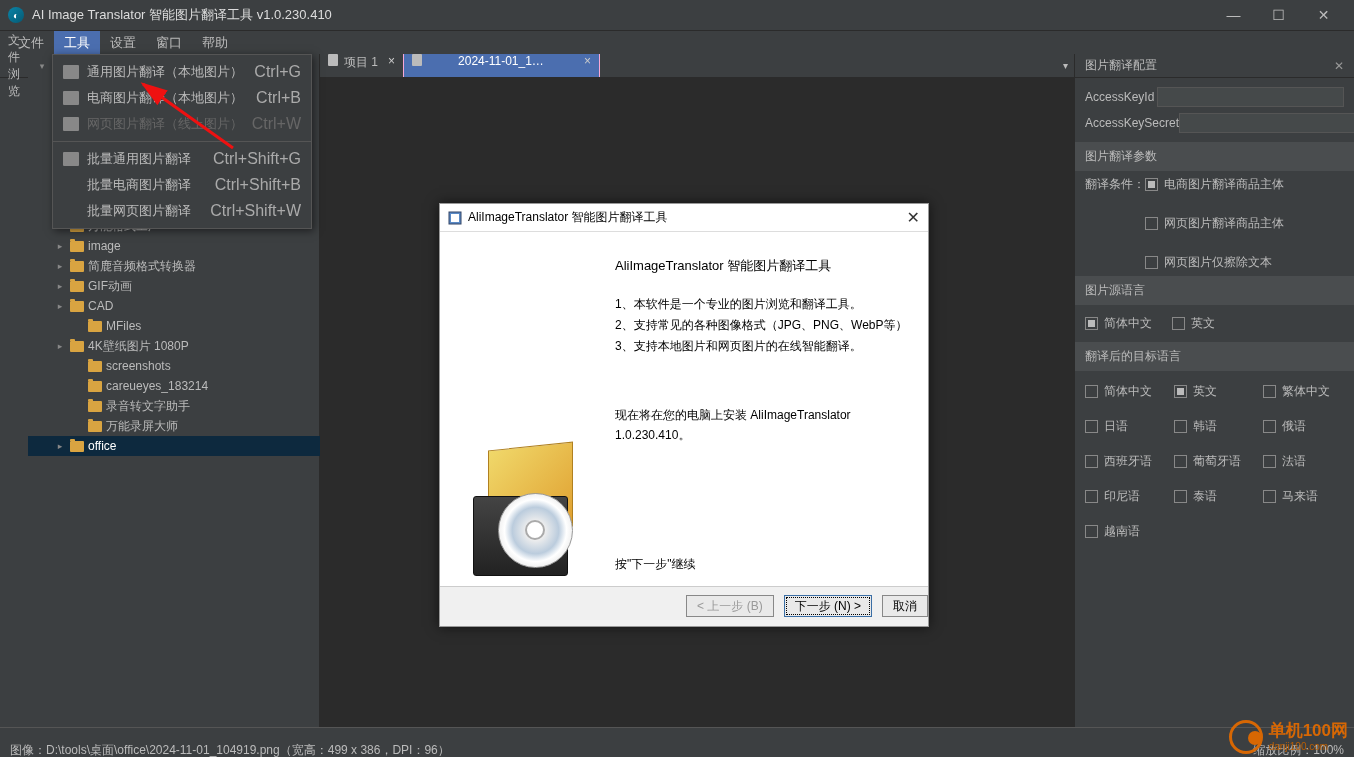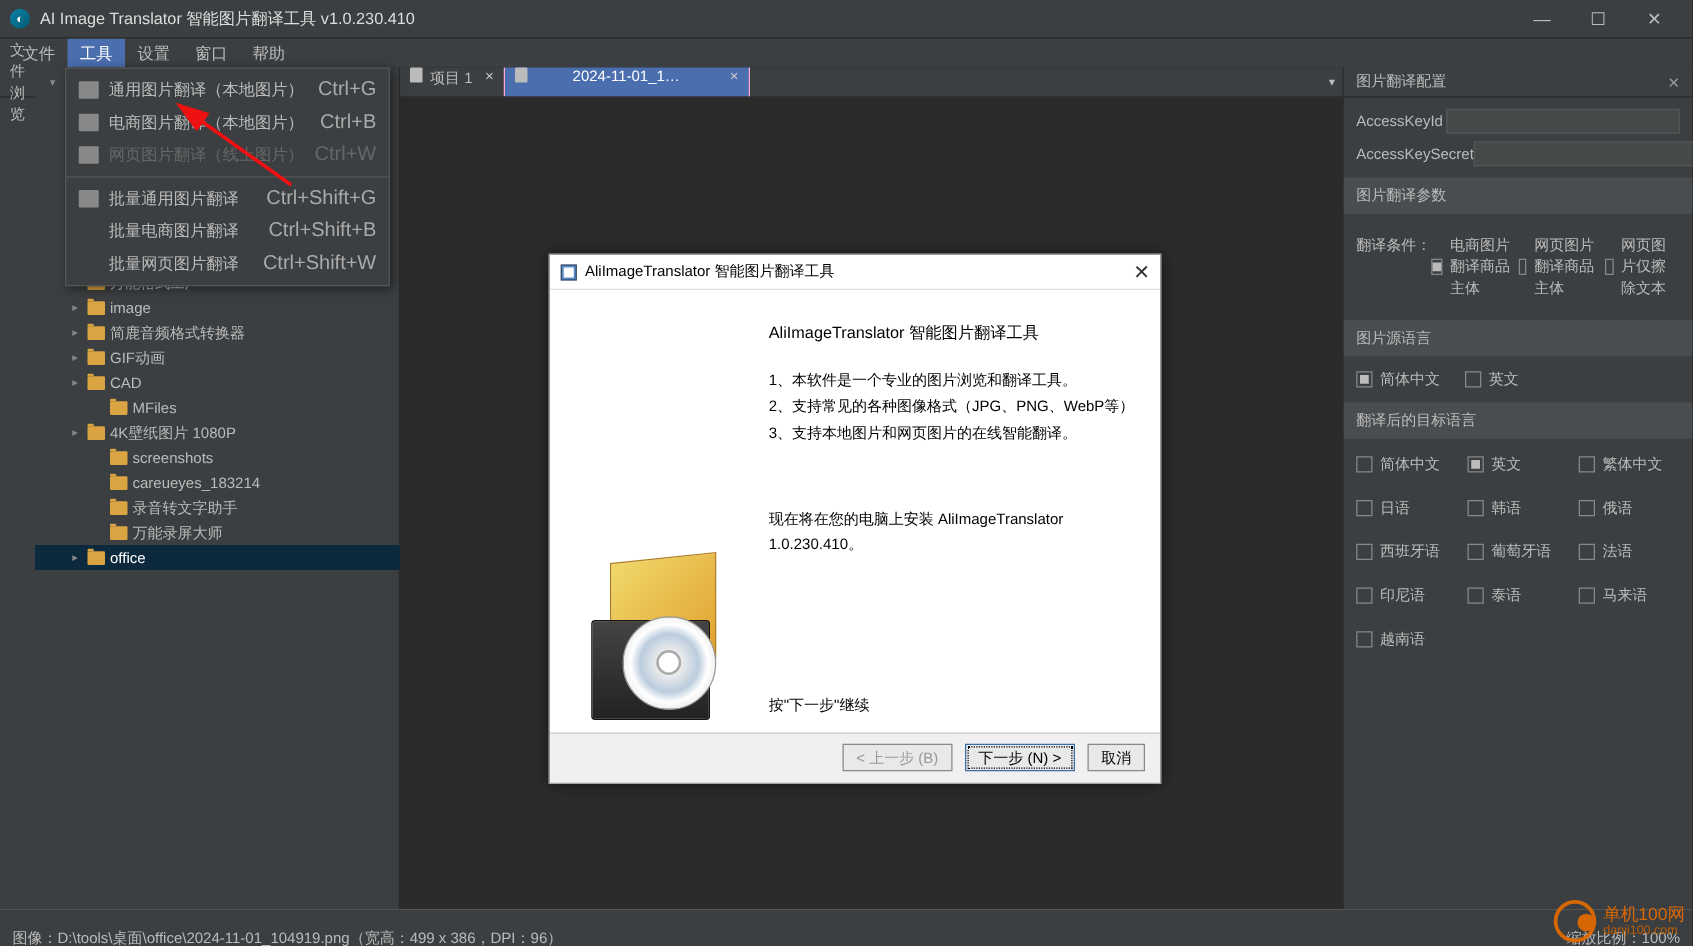--- a/index.html
+++ b/index.html
@@ -50,24 +50,24 @@
 .panel-section { padding: 6px 10px; }
 .panel-section.header { background: #4a4d4f; font-weight: normal; }
 .field-row { display: flex; align-items: center; padding: 3px 0; }
 .field-row label { width: 110px; }
 .field-row input { flex: 1; background: #45494a; border: 1px solid #555; height: 20px; color: #bbb; padding: 0 4px; }
 .checkbox { width: 13px; height: 13px; border: 1px solid #888; margin-right: 6px; display: inline-flex; align-items: center; justify-content: center; font-size: 10px; color:#bbb; }
 .checkbox.checked:after { content:""; width:7px; height:7px; background:#bbb; }
 .check-row { display: flex; align-items: center; padding: 4px 0; }
 .lang-grid { display:grid; grid-template-columns: repeat(3, 1fr); gap: 10px 8px; padding: 8px 10px; }
 .lang-item { display:flex; align-items:center; }
-.translate-conditions { padding: 13px 10px; }
+.translate-conditions { padding: 1px 10px; }
 .tc-row { display:flex; align-items:flex-start; }
 .tc-label { width:60px; padding-top:4px; }
-.tc-opts { flex:1; display:flex; flex-direction:row; gap:4px; }
+.tc-opts { flex:1; display:flex; flex-direction:column; gap:14px; }
 
 
 .dropdown { position: absolute; top: 54px; left: 52px; width: 260px; background: #3c3f41; border: 1px solid #555; box-shadow: 2px 2px 8px rgba(0,0,0,.5); z-index: 100; padding: 4px 0; }
 .dd-item { display: flex; align-items: center; padding: 4px 10px; font-size: 13px; color: #bbb; }
 .dd-item.disabled { color: #666; }
 .dd-item .dd-icon { width: 16px; height: 14px; margin-right: 8px; background: #888; border-radius: 1px; }
 .dd-item .dd-icon.blank { background: transparent; }
 .dd-item .shortcut { margin-left: auto; color: #aaa; font-size: 16px; }
 .dd-item.disabled .shortcut { color:#666; }
 .dd-sep { height: 1px; background: #555; margin: 4px 0; }
@@ -80,41 +80,41 @@
 .installer-title { height: 28px; display: flex; align-items: center; padding: 0 8px; font-size: 12px; border-bottom: 1px solid #ddd; }
 .installer-title .inst-icon { width: 14px; height: 14px; margin-right: 6px; display:inline-block; }
 .installer-title .close { margin-left: auto; font-size: 16px; color:#333; }
 .installer-body { display: flex; padding: 24px 20px 10px; min-height: 300px; }
 .installer-left { width: 145px; display:flex; align-items:flex-end; justify-content:center; }
 .installer-right { flex:1; font-size: 12px; line-height: 1.6; padding-left: 10px; }
 .installer-right h3 { font-size: 13px; font-weight: normal; margin-bottom: 18px; }
 .installer-right p { margin-bottom: 2px; }
 .installer-right .install-msg { margin-top: 50px; }
 .installer-right .continue { margin-top: 110px; }
-.installer-footer { height: 40px; border-top: 1px solid #ccc; display: flex; align-items: center; justify-content: flex-end; gap: 10px; padding: 0 12px; background:#f0f0f0; }
+.installer-footer { height: 40px; border-top: 1px solid #ccc; display: flex; align-items: center; justify-content: flex-end; gap: 10px; padding: 0 0; background:#f0f0f0; }
 .installer-footer button { height: 22px; padding: 0 10px; font-size: 12px; background: #e9e9e9; border: 1px solid #888; }
 .installer-footer button.primary { border: 1px solid #3a6ea5; outline: 1px dotted #000; outline-offset: -3px; }
 .installer-footer button:disabled { color: #999; }
 
 
 .disc-box { width: 120px; height: 130px; position: relative; }
 .box3d { position:absolute; top:0; left:15px; width:85px; height:85px; background: linear-gradient(135deg,#f0d86a,#e0a030); border:1px solid #b08020; transform: skewY(-6deg); }
 .cdcase { position:absolute; bottom:0; left:0; width:95px; height:80px; background: linear-gradient(#444,#222); border:1px solid #111; border-radius:3px; }
 .cd { position:absolute; bottom:8px; left:25px; width:75px; height:75px; border-radius:50%; background: radial-gradient(circle,#fff 0%,#eee 18%,#bcd 45%,#fff 60%,#ccc 100%); border:1px solid #999; }
 .cd:after { content:""; position:absolute; top:50%; left:50%; width:16px; height:16px; background:#fff; border:2px solid #aaa; border-radius:50%; transform:translate(-50%,-50%); }
 
 
 .statusbar { height: 46px; background: #3c3f41; border-top: 1px solid #555; display: flex; align-items: center; padding: 0 10px; color: #bbb; font-size: 12px; }
 .statusbar .right { margin-left:auto; }
 
 
 .watermark { position:absolute; bottom:3px; right:6px; display:flex; align-items:center; gap:6px; z-index:200; opacity:.95; }
 .watermark .logo { width:34px; height:34px; border-radius:50%; border:3px solid #e06a00; position:relative; }
 .watermark .logo:after { content:""; position:absolute; right:-2px; top:8px; width:14px; height:14px; background:#e06a00; border-radius:50%; }
-.watermark .wm-text { color:#e06a00; font-size:14px; font-weight:normal; line-height:1.1; }
+.watermark .wm-text { color:#e06a00; font-size:17px; font-weight:bold; line-height:1.1; }
 .watermark .wm-sub { color:#c06000; font-size:10px; }
 </style>
 </head>
 <body>
 
 <div class="titlebar">
   <span class="app-icon">◐</span>
   <span>AI Image Translator 智能图片翻译工具 v1.0.230.410</span>
   <div class="window-controls">
     <div class="window-btn">—</div>

